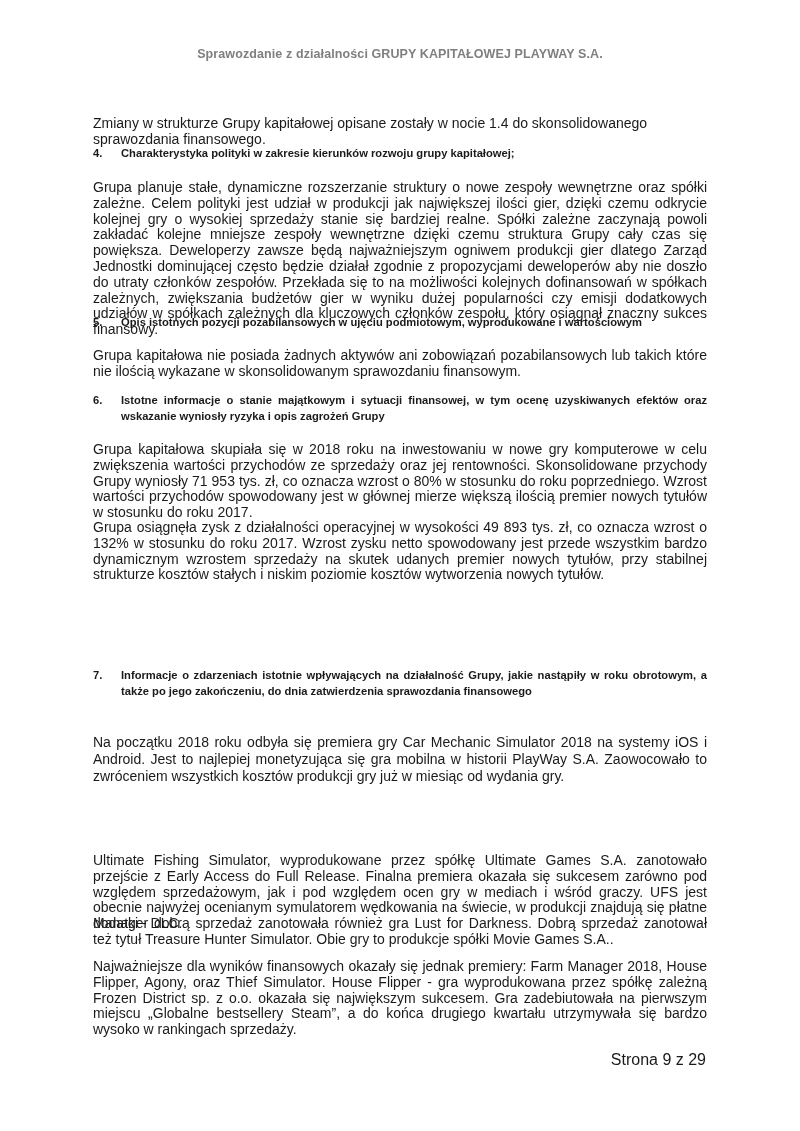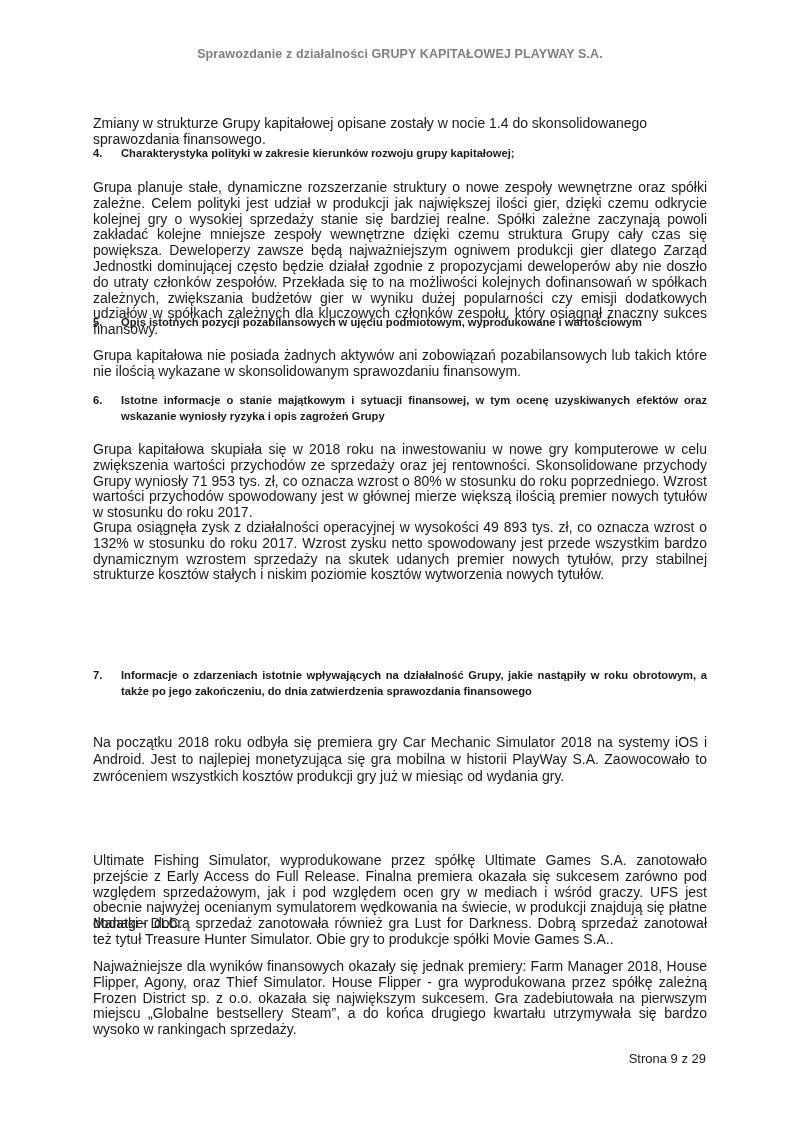--- a/index.html
+++ b/index.html
@@ -7,21 +7,21 @@
            font-family: "Liberation Sans", sans-serif; color: #1a1a1a; }
     .page { position: absolute; left: 0; top: 0; width: 800px; height: 948px; }
     .header { position: absolute; top: 47px; left: 0; width: 800px; text-align: center; color: #7f7f7f; }
     .header .title { font-size: 12.5px; font-weight: bold; letter-spacing: 0.1px; }
     .header .subtitle { font-size: 11px; margin-top: 2px; }
     .para { position: absolute; left: 93px; width: 614px; font-size: 14px; line-height: 15.8px; text-align: justify; }
     .para.left { text-align: left; }
     .heading { position: absolute; left: 93px; width: 614px; font-size: 11.2px; line-height: 16px; font-weight: bold; }
     .heading .num { position: absolute; left: 0; top: 0; }
     .heading .txt { display: block; margin-left: 28px; text-align: justify; }
-    .footer { position: absolute; top: 1051px; right: 94px; font-size: 13px; color: #1a1a1a; }
+    .footer { position: absolute; top: 1051px; right: 94px; font-size: 16px; color: #1a1a1a; }
     p { margin: 0; }
   </style>
 </head>
 <body>
 
 <div class="page">
 
   <div class="header">
     <div class="title">Sprawozdanie z działalności GRUPY KAPITAŁOWEJ PLAYWAY S.A.</div>
   </div>

